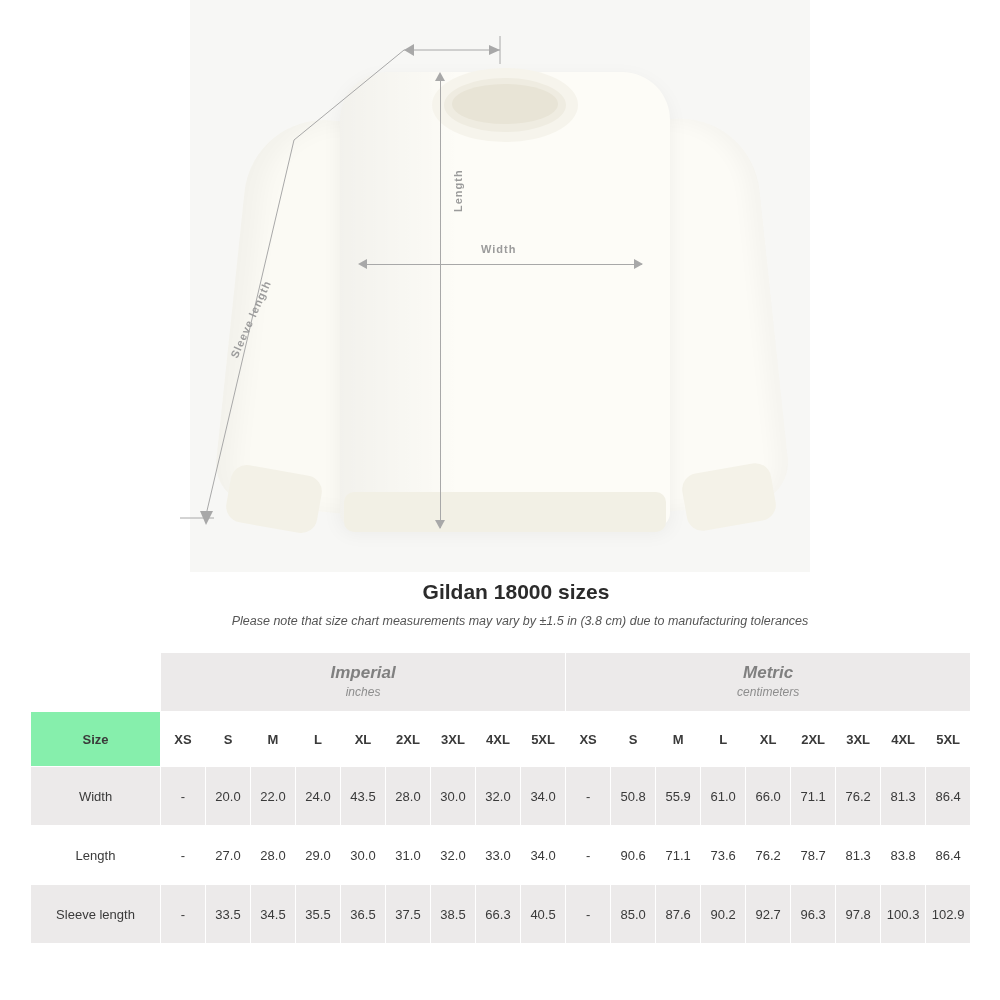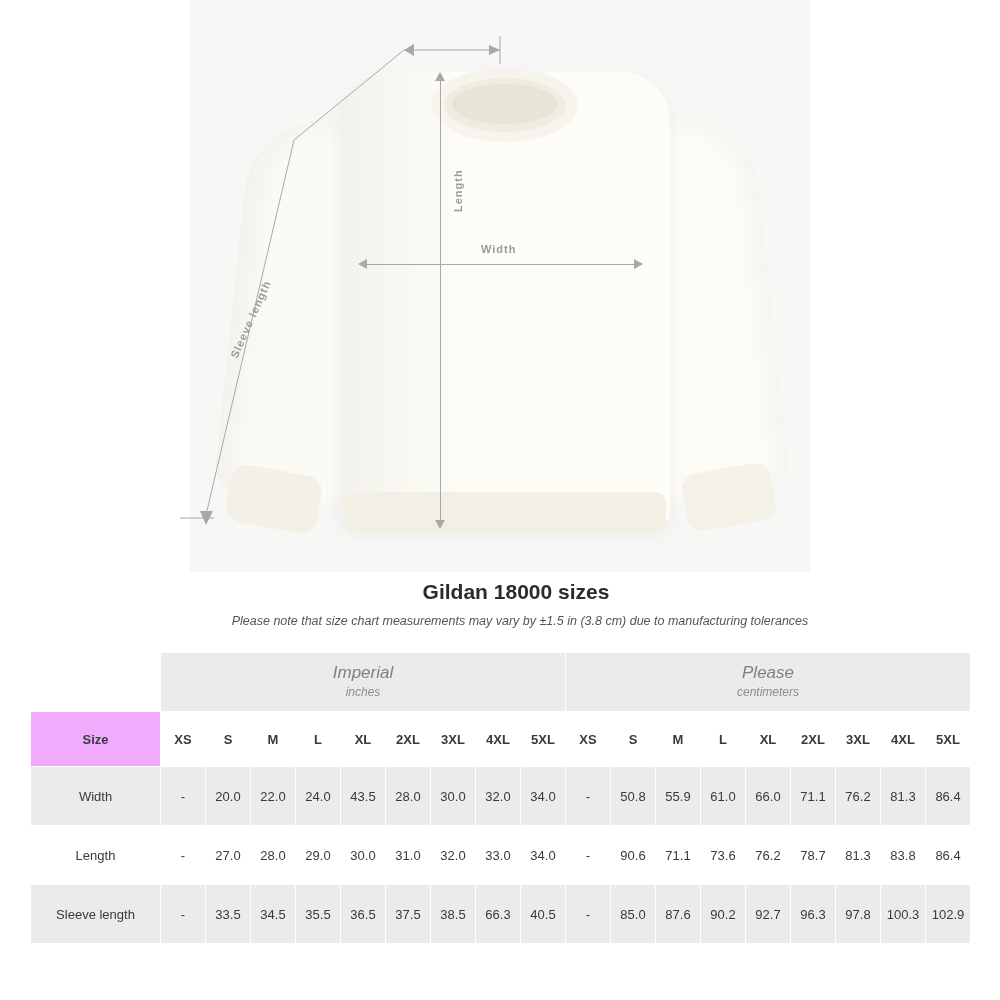--- a/index.html
+++ b/index.html
@@ -212,21 +212,21 @@
     padding: 0;
     height: 58px;
   }
   .unit-head {
     background: #eceaea;
     height: 72px;
   }
   .unit-system {
     font-size: 17px;
     font-style: italic;
-    font-weight: normal;
+    font-weight: bold;
     color: #808080;
     display: block;
     line-height: 20px;
   }
   .unit-unit {
     font-size: 12px;
     font-style: italic;
     color: #8d8d8d;
     display: block;
     line-height: 18px;
@@ -305,27 +305,27 @@
         <col span="9" style="width:45px">
       </colgroup>
       <tbody>
         <tr>
           <td class="corner-cell"></td>
           <td class="unit-head" colspan="9">
             <span class="unit-system">Imperial</span>
             <span class="unit-unit">inches</span>
           </td>
           <td class="unit-head" colspan="9">
-            <span class="unit-system">Please</span>
+            <span class="unit-system">Metric</span>
             <span class="unit-unit">centimeters</span>
           </td>
         </tr>
 
         <tr class="head-row">
-          <td class="row-label" style="background:#f0abfc;">Size</td>
+          <td class="row-label" style="background:#86efac;">Size</td>
           <td>XS</td>
           <td>S</td>
           <td>M</td>
           <td>L</td>
           <td>XL</td>
           <td>2XL</td>
           <td>3XL</td>
           <td>4XL</td>
           <td>5XL</td>
           <td>XS</td>

